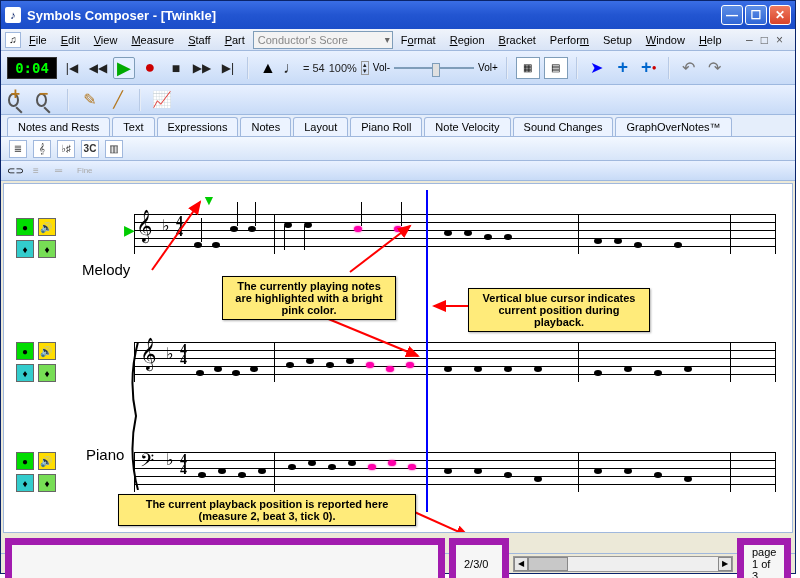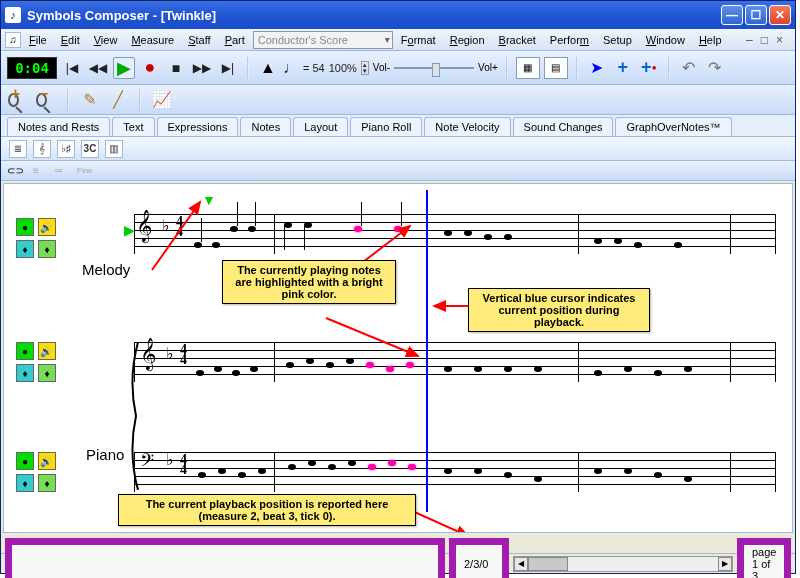--- a/index.html
+++ b/index.html
@@ -338,21 +338,21 @@
       <div class="note" style="left:310px;top:16px;"></div>
         <div class="note" style="left:340px;top:16px;"></div>
       <div class="note" style="left:370px;top:20px;"></div>
         <div class="note" style="left:400px;top:24px;"></div>
       <div class="note" style="left:460px;top:16px;"></div>
         <div class="note" style="left:490px;top:16px;"></div>
       <div class="note" style="left:520px;top:20px;"></div>
         <div class="note" style="left:550px;top:24px;"></div>
     </div>
 
-    <div class="callout" style="left:218px; top:76px; width:174px;">The currently playing notes are highlighted with a bright pink color.</div>
+    <div class="callout" style="left:218px; top:92px; width:174px;">The currently playing notes are highlighted with a bright pink color.</div>
     <div class="callout" style="left:464px; top:104px; width:182px;">Vertical blue cursor indicates current position during playback.</div>
     <div class="callout" style="left:114px; top:310px; width:298px;">The current playback position is reported here (measure 2, beat 3, tick 0).</div>
 
     <svg class="red-arrow" style="left:140px;top:10px;" width="80" height="80">
       <defs>
           <marker id="ah1" markerWidth="8" markerHeight="8" refX="6" refY="3" orient="auto">
             <path d="M0,0 L7,3 L0,6 Z" fill="#f00"></path>
           </marker>
         </defs>
       <line x1="8" y1="76" x2="56" y2="8" stroke="#f00" stroke-width="2" marker-end="url(#ah1)"></line>

